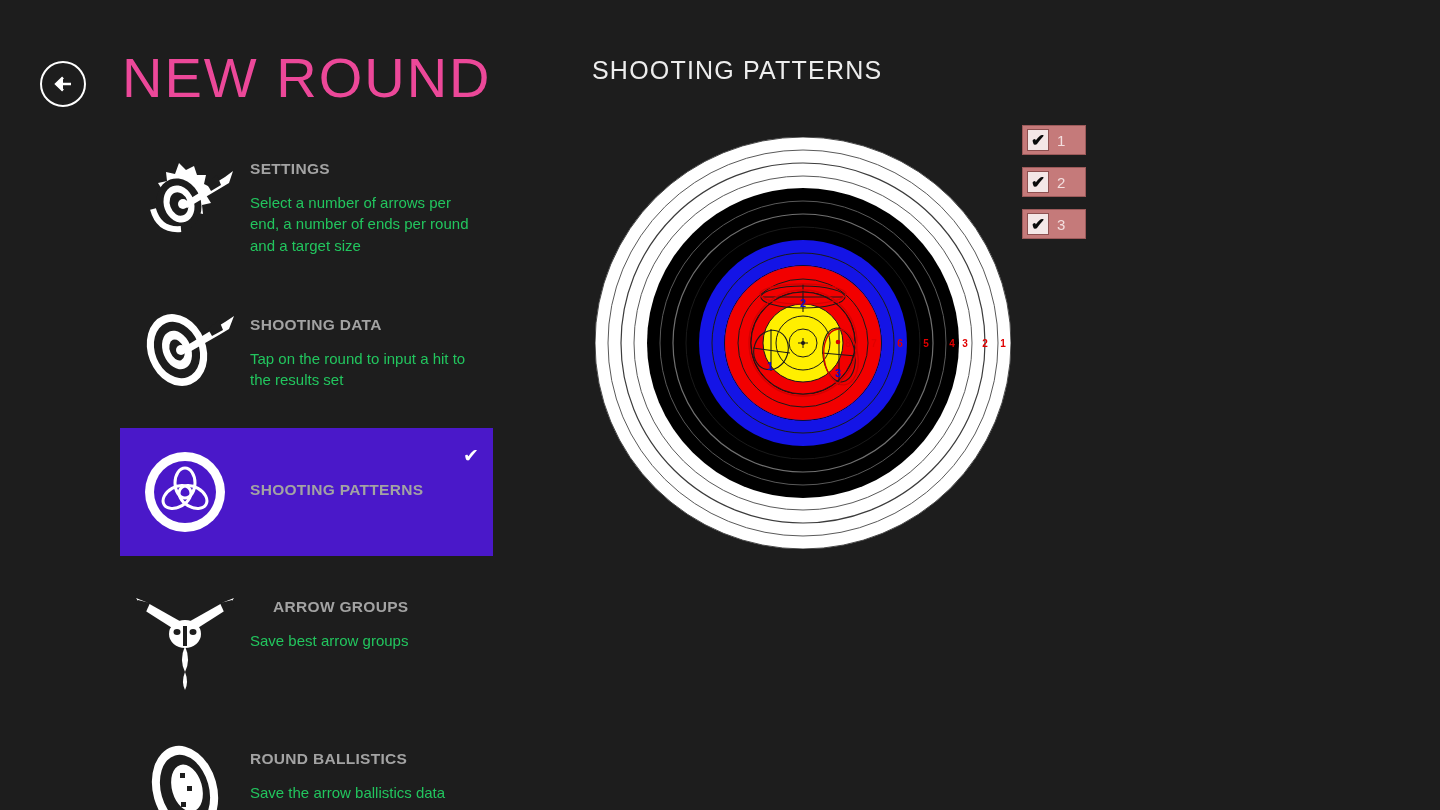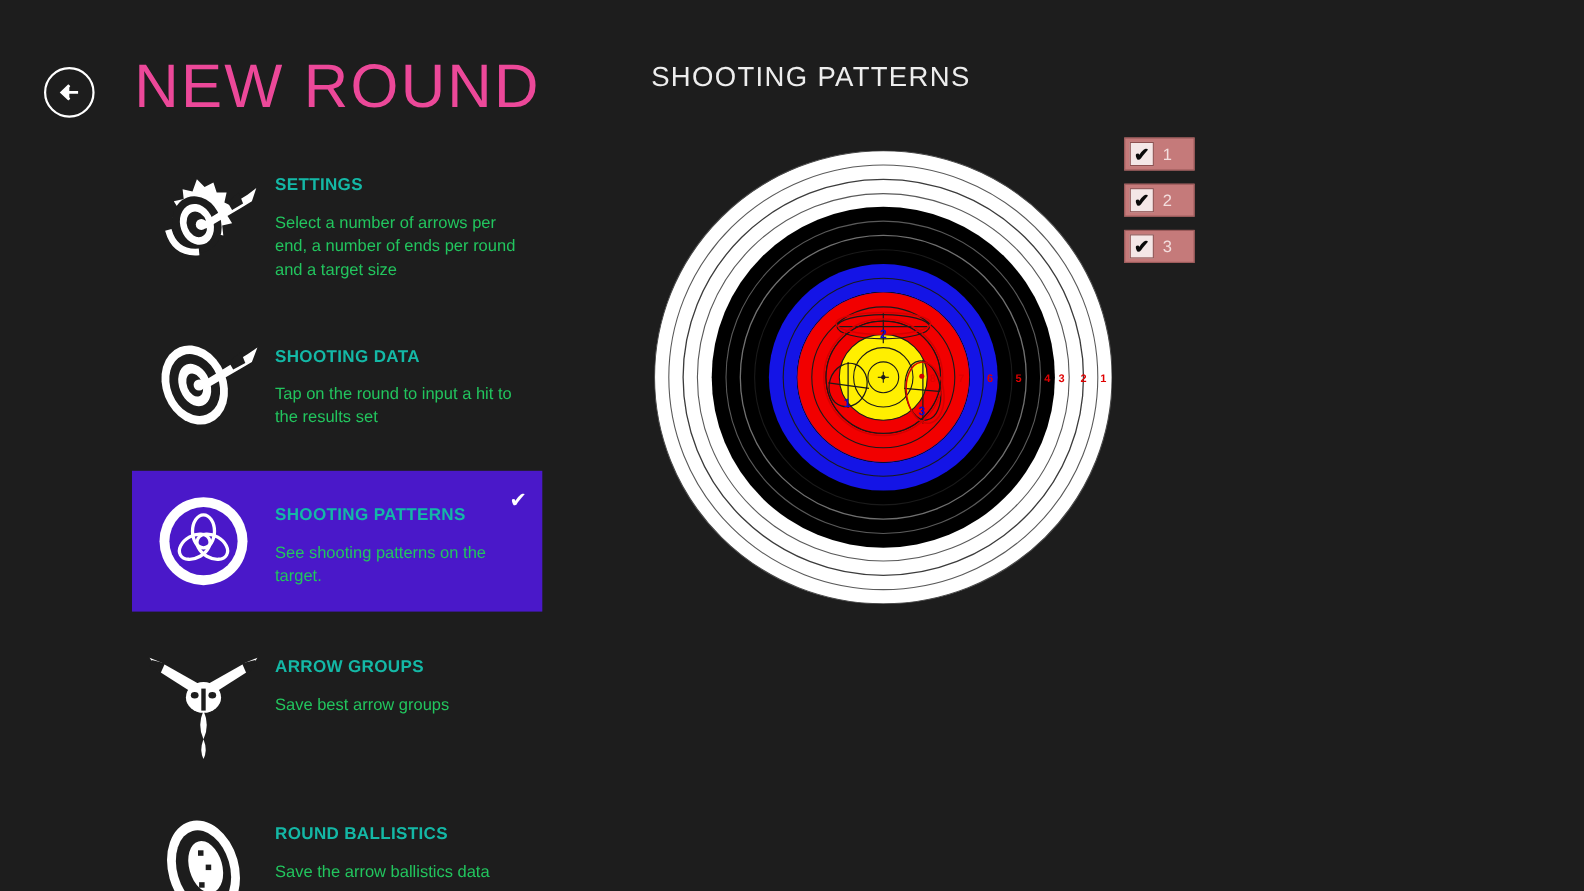--- a/index.html
+++ b/index.html
@@ -45,21 +45,21 @@
     background: #4a18c9;
     width: 373px;
     padding-left: 0;
   }
   .mi-iconwrap {
     width: 130px; min-width: 130px;
     display: flex; align-items: center; justify-content: center;
   }
   .mi-text { padding-top: 10px; padding-right: 16px; }
   .mi-title {
-    font-size: 15.5px; font-weight: bold; color: #14b8a6;
+    font-size: 15.5px; font-weight: bold; color: #a3a3a3;
     letter-spacing: .3px; margin-bottom: 14px;
   }
   .mi-desc {
     font-size: 15px; color: #22c55e; line-height: 1.42; font-weight: 400;
     max-width: 240px;
   }
   .mi-check {
     position: absolute; right: 14px; top: 18px;
     color: #ffffff; font-size: 19px; line-height: 1;
   }
@@ -158,26 +158,25 @@
           <circle cx="43" cy="43" r="31" fill="#4a18c9"></circle>
           <g fill="none" stroke="#ffffff" stroke-width="3">
             <ellipse cx="43" cy="34" rx="10" ry="15"></ellipse>
             <ellipse cx="35" cy="48" rx="10" ry="15" transform="rotate(60 35 48)"></ellipse>
             <ellipse cx="51" cy="48" rx="10" ry="15" transform="rotate(-60 51 48)"></ellipse>
           </g>
         </svg>
       </div>
       <div class="mi-text">
         <div class="mi-title">SHOOTING PATTERNS</div>
-        <div class="mi-desc">See shooting patterns on the target.</div>
       </div>
       <div class="mi-check">✔</div>
     </div>
 
-    <div class="menu-item" style="margin-top:22px;">
+    <div class="menu-item" style="margin-top:22px;text-align:right;">
       <div class="mi-iconwrap">
         <svg width="110" height="104" viewBox="0 0 110 104">
           <g fill="#ffffff">
             <path d="M55 36 L16 14 L6 10 L14 22 L50 45 Z"></path>
             <path d="M55 36 L94 14 L104 10 L96 22 L60 45 Z"></path>
             <path d="M8 12 l12 3 -4 9 -10 -6z" fill="#1d1d1d"></path>
             <path d="M102 12 l-12 3 4 9 10 -6z" fill="#1d1d1d"></path>
             <ellipse cx="55" cy="46" rx="16" ry="14"></ellipse>
             <path d="M55 58 q-6 14 0 26 q6 -12 0 -26z"></path>
             <path d="M55 84 q-4 10 0 18 q4 -8 0 -18z"></path>

